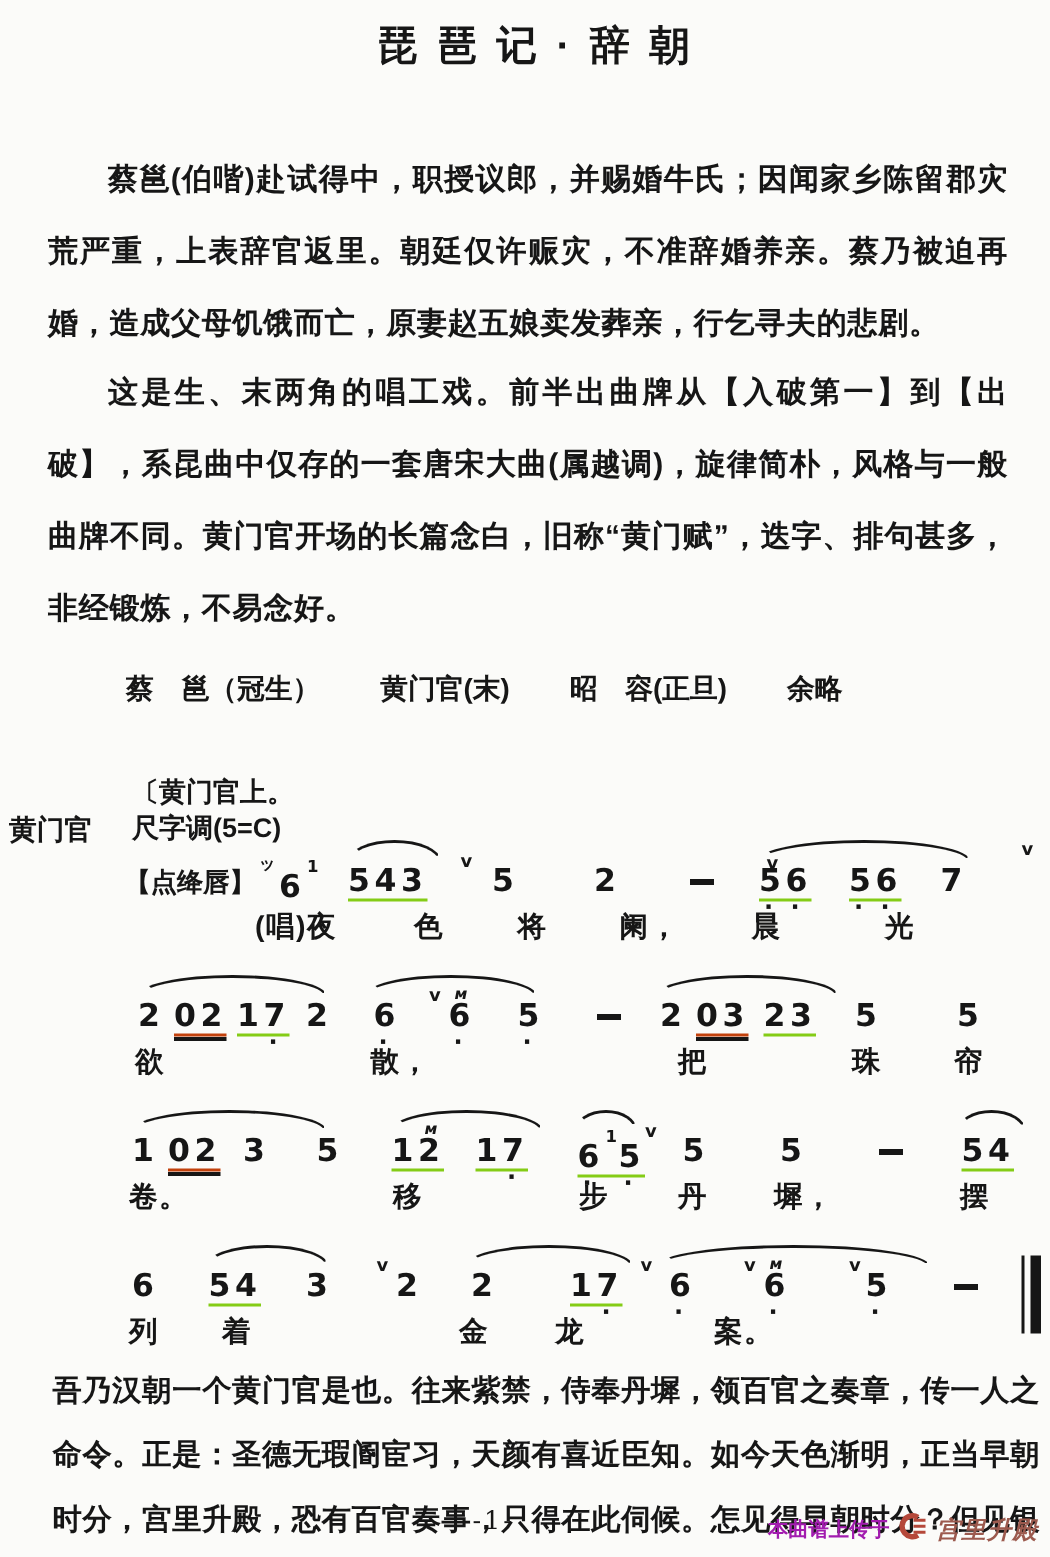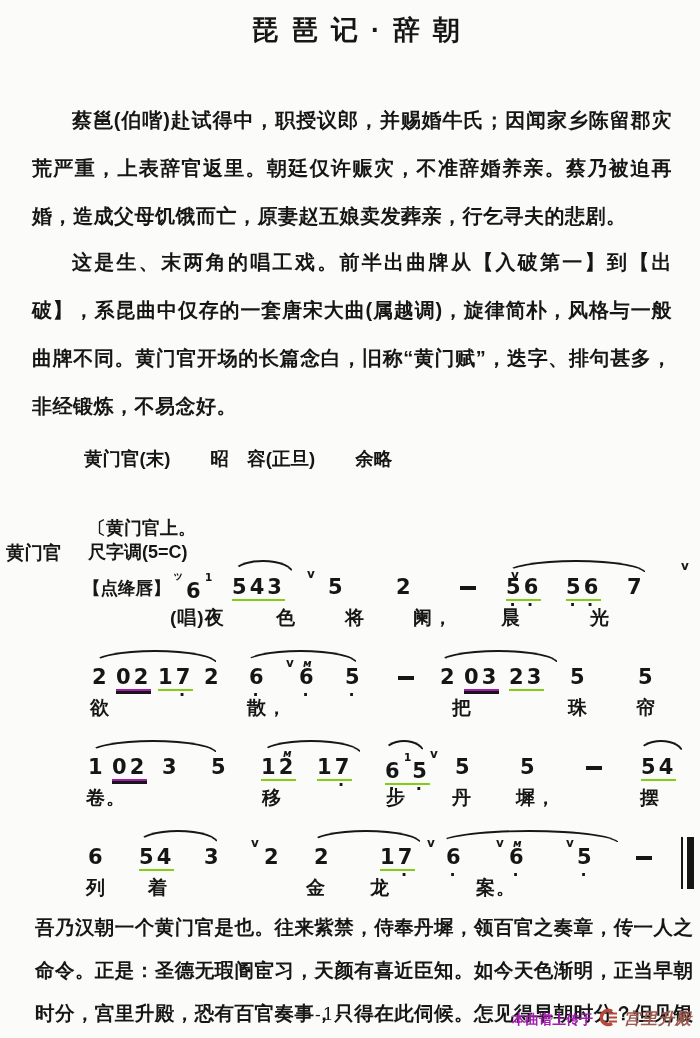--- a/index.html
+++ b/index.html
@@ -36,21 +36,21 @@
   #site-name{font-size:16px;font-weight:700;font-style:italic;letter-spacing:1px;}
   
   .mline{position:absolute;left:0;width:700px;height:90px;}
   .qupai{position:absolute;top:21px;font-size:17.5px;font-weight:700;white-space:nowrap;}
   .qupai sup{font-size:11px;position:relative;top:-8px;margin-left:2px;}
   .note{position:absolute;top:20px;font-family:"DejaVu Sans",sans-serif;
     font-size:21px;font-weight:700;letter-spacing:3px;white-space:nowrap;line-height:24px;}
   .note span{position:relative;display:inline-block;}
   .note sup{font-size:11px;position:relative;top:-9px;letter-spacing:0;margin:0 1px;}
   .u1{border-bottom:2px solid #84cc16;}
-  .u2{border-bottom:2px solid #a21caf;box-shadow:0 3px 0 #161616;}
+  .u2{border-bottom:2px solid #c2410c;box-shadow:0 3px 0 #161616;}
   .dotb::after{content:"·";position:absolute;left:45%;transform:translateX(-50%);
     top:calc(100% + 2px);font-size:16px;line-height:8px;}
   .slur{position:absolute;top:5px;height:14px;box-sizing:border-box;
     border:2.5px solid transparent;border-top:2.5px solid #161616;
     border-radius:50%/100% 100% 0 0;}
   .mark{position:absolute;font-family:"DejaVu Sans",sans-serif;
     font-size:12px;font-weight:700;line-height:12px;}
   .mm{font-style:italic;font-size:10.5px;}
   .dash{position:absolute;top:31px;width:16px;height:3.5px;background:#161616;}
   .lyr{position:absolute;top:50px;font-size:19px;font-weight:700;
@@ -60,20 +60,21 @@
 </style>
 </head>
 <body>
 
 <div id="title" class="abs">琵琶记·辞朝</div>
 
 <div id="para-synopsis" class="abs para">蔡邕(伯喈)赴试得中，职授议郎，并赐婚牛氏；因闻家乡陈留郡灾荒严重，上表辞官返里。朝廷仅许赈灾，不准辞婚养亲。蔡乃被迫再婚，造成父母饥饿而亡，原妻赵五娘卖发葬亲，行乞寻夫的悲剧。</div>
 <div id="para-commentary" class="abs para">这是生、末两角的唱工戏。前半出曲牌从【入破第一】到【出破】，系昆曲中仅存的一套唐宋大曲(属越调)，旋律简朴，风格与一般曲牌不同。黄门官开场的长篇念白，旧称“黄门赋”，迭字、排句甚多，非经锻炼，不易念好。</div>
 
 <div id="cast" class="abs">
+  <span>蔡　邕（冠生）</span>
   <span>黄门官(末)</span>
   <span>昭　容(正旦)</span>
   <span>余略</span>
 </div>
 
 <div id="stage-direction" class="abs">〔黄门官上。</div>
 <div id="role-label" class="abs">黄门官</div>
 <div id="key-signature" class="abs">尺字调(5=C)</div>
 
 <div id="music-lines">

